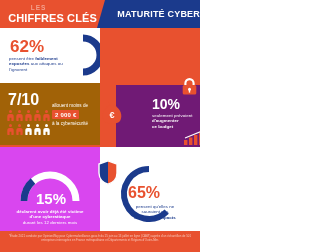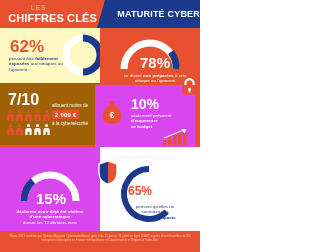--- a/index.html
+++ b/index.html
@@ -76,38 +76,38 @@
     white-space: nowrap;
     text-align: center;
   }
 
   
   .panel {
     position: absolute;
     box-sizing: border-box;
     overflow: hidden;
   }
-  .p-62  { top: 28px;  left: 0;    width: 100px; height: 57px; background: #fef9c3; }
+  .p-62  { top: 28px;  left: 0;    width: 100px; height: 57px; background: #ffffff; }
   .p-78  { top: 28px;  left: 100px;width: 100px; height: 57px; background: #e8512f; }
   .p-710 { top: 83px;  left: 0;    width: 100px; height: 62px; background: #a16207; }
-  .p-10  { top: 85px;  left: 95px;width: 100px; height: 77px; background: #d946ef; }
+  .p-10  { top: 85px;  left: 116px;width: 100px; height: 77px; background: #701a75; }
   .p-15  { top: 147px; left: 0;    width: 100px; height: 84px; background: #d946ef; }
   .p-65  { top: 147px; left: 100px;width: 100px; height: 84px; background: #ffffff; }
 
   
   .bignum {
     font-weight: bold;
     line-height: 1;
   }
   .n62 { position:absolute; left: 10px; top: 10px; font-size: 17px; color:#e8512f; }
   .n78 { position:absolute; left: 40px; top: 27px; font-size: 15px; color:#ffffff; }
   .n710{ position:absolute; left: 8px;  top: 9px;  font-size: 16px; color:#ffffff; }
   .n10 { position:absolute; left: 36px; top: 12px; font-size: 14px; color:#ffffff; }
   .n15 { position:absolute; left: 36px; top: 44px; font-size: 15px; color:#ffffff; }
-  .n65 { position:absolute; left: 28px; top: 38px; font-size: 12px; color:#e8512f; }
+  .n65 { position:absolute; left: 28px; top: 38px; font-size: 16px; color:#e8512f; }
 
   
   .cap {
     position: absolute;
     font-size: 4.4px;
     line-height: 5.4px;
     letter-spacing: 0.05px;
   }
   .cap b { font-weight: bold; }
 
@@ -200,28 +200,20 @@
 
   <div class="panel p-62">
     <svg class="donut d62" width="46" height="46" viewBox="0 0 46 46">
       <circle cx="23" cy="23" r="17" fill="none" stroke="#ffffff" stroke-width="7"></circle>
       <path d="M 23 6 A 17 17 0 0 1 23 40" fill="none" stroke="#1b3a8c" stroke-width="7"></path>
     </svg>
     <div class="bignum n62">62%</div>
     <div class="cap cap62"><span>pensent être </span><b>faiblement exposées</b><span> aux attaques ou l'ignorent</span></div>
   </div>
 
-  <div class="panel p-78">
-    <svg class="donut d78" width="66" height="40" viewBox="0 0 66 40">
-      <path d="M 7 36 A 26 26 0 0 1 59 36" fill="none" stroke="#ffffff" stroke-width="7" stroke-linecap="butt"></path>
-      <path d="M 54 19 A 26 26 0 0 1 59 36" fill="none" stroke="#1b3a8c" stroke-width="7" stroke-linecap="butt"></path>
-    </svg>
-    <div class="bignum n78">78%</div>
-    <div class="cap cap78"><span>se disent </span><b>non préparées</b><span> à une attaque ou l'ignorent</span></div>
-  </div>
 
   <div class="panel p-710">
     <div class="bignum n710">7/10</div>
     <div class="people">
       <div class="prow">
         <div class="person on">
             <div class="head"></div>
             <div class="body"></div>
           </div>
         <div class="person on">

